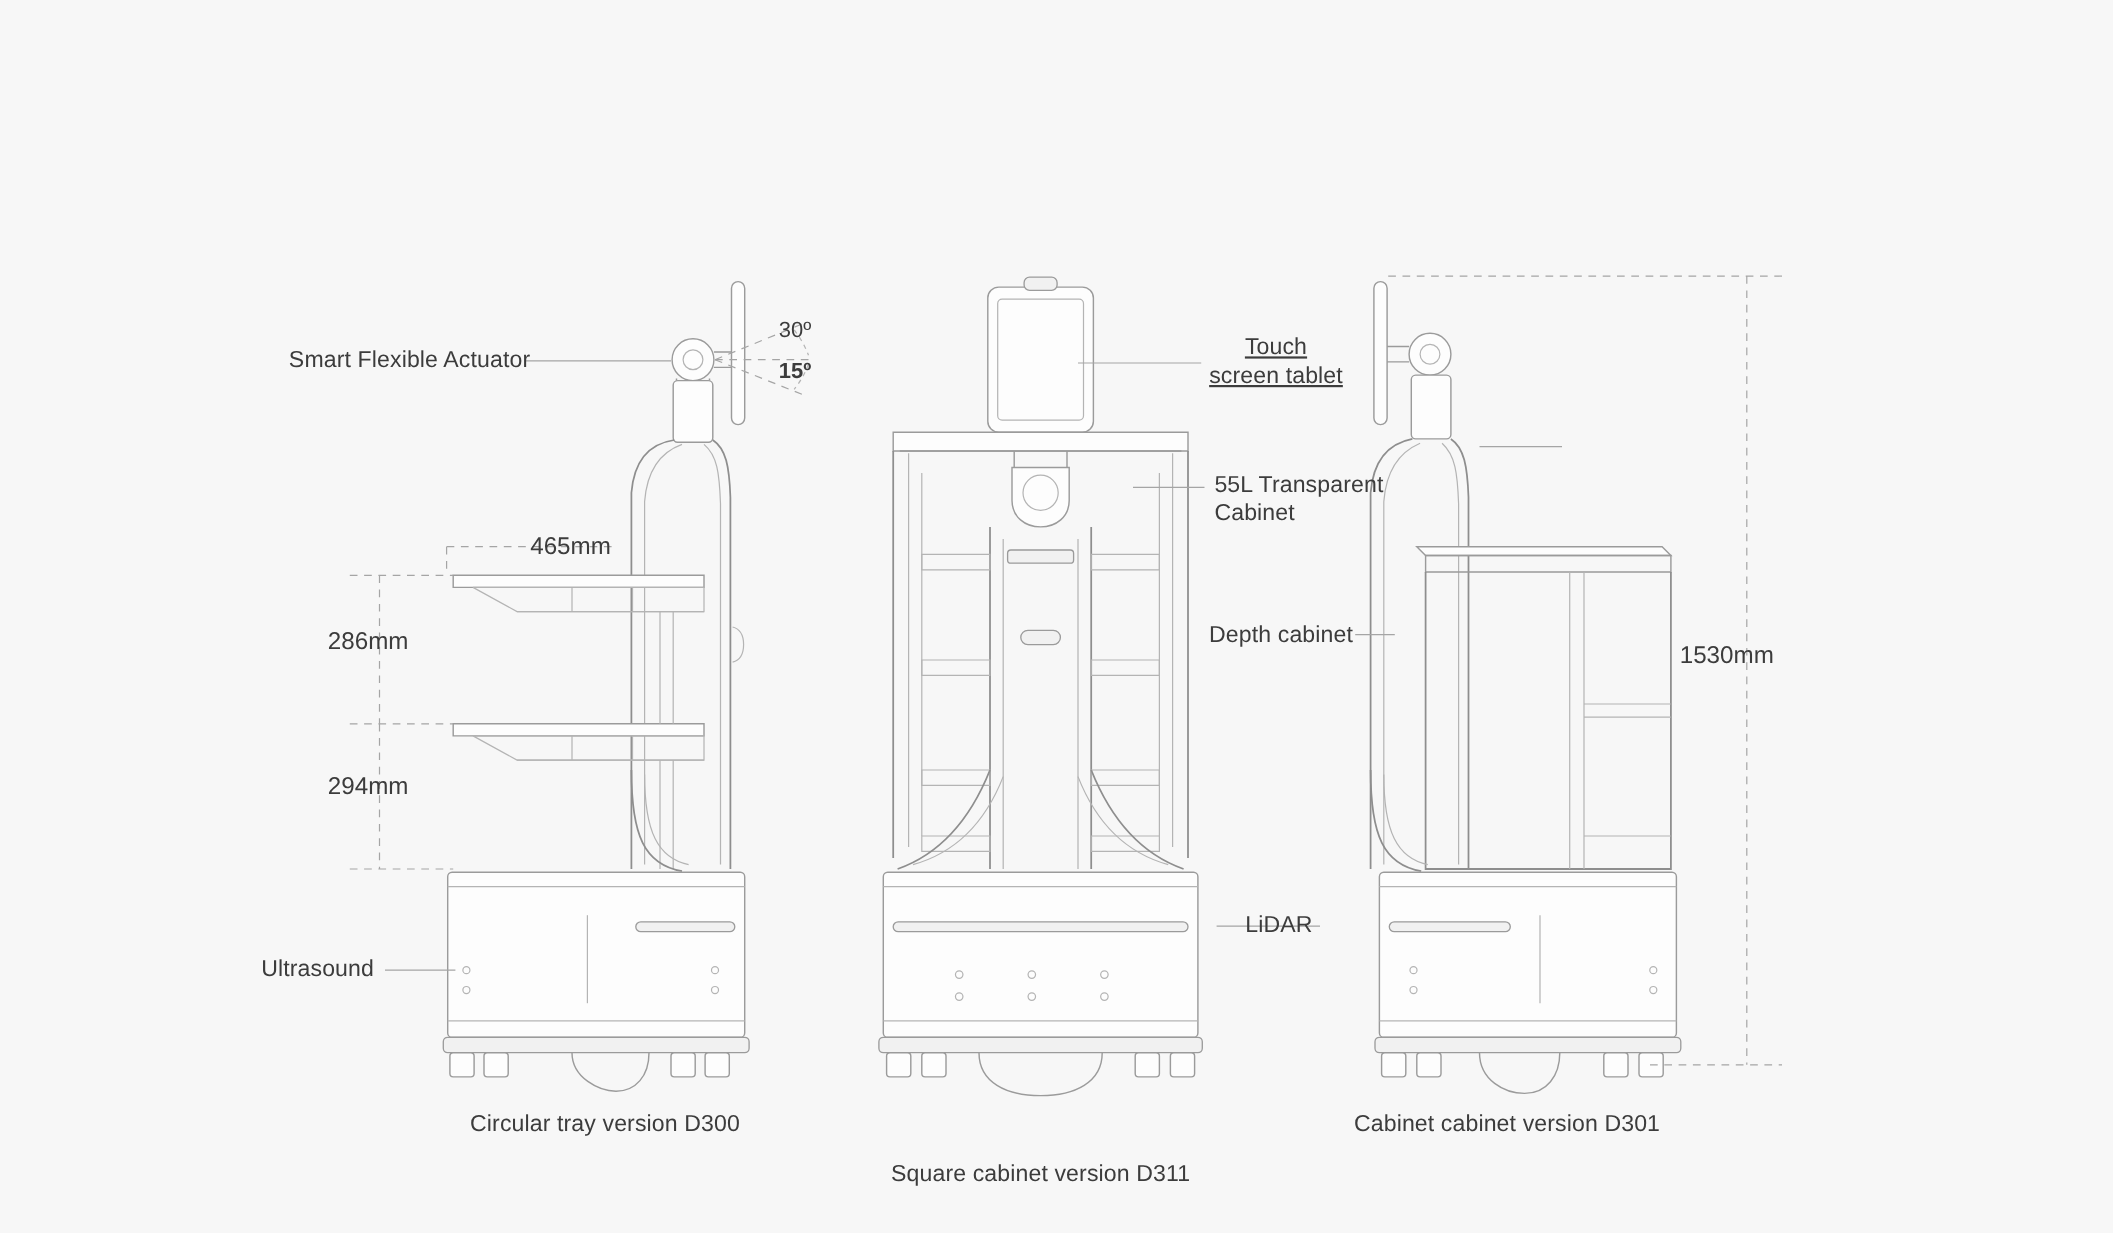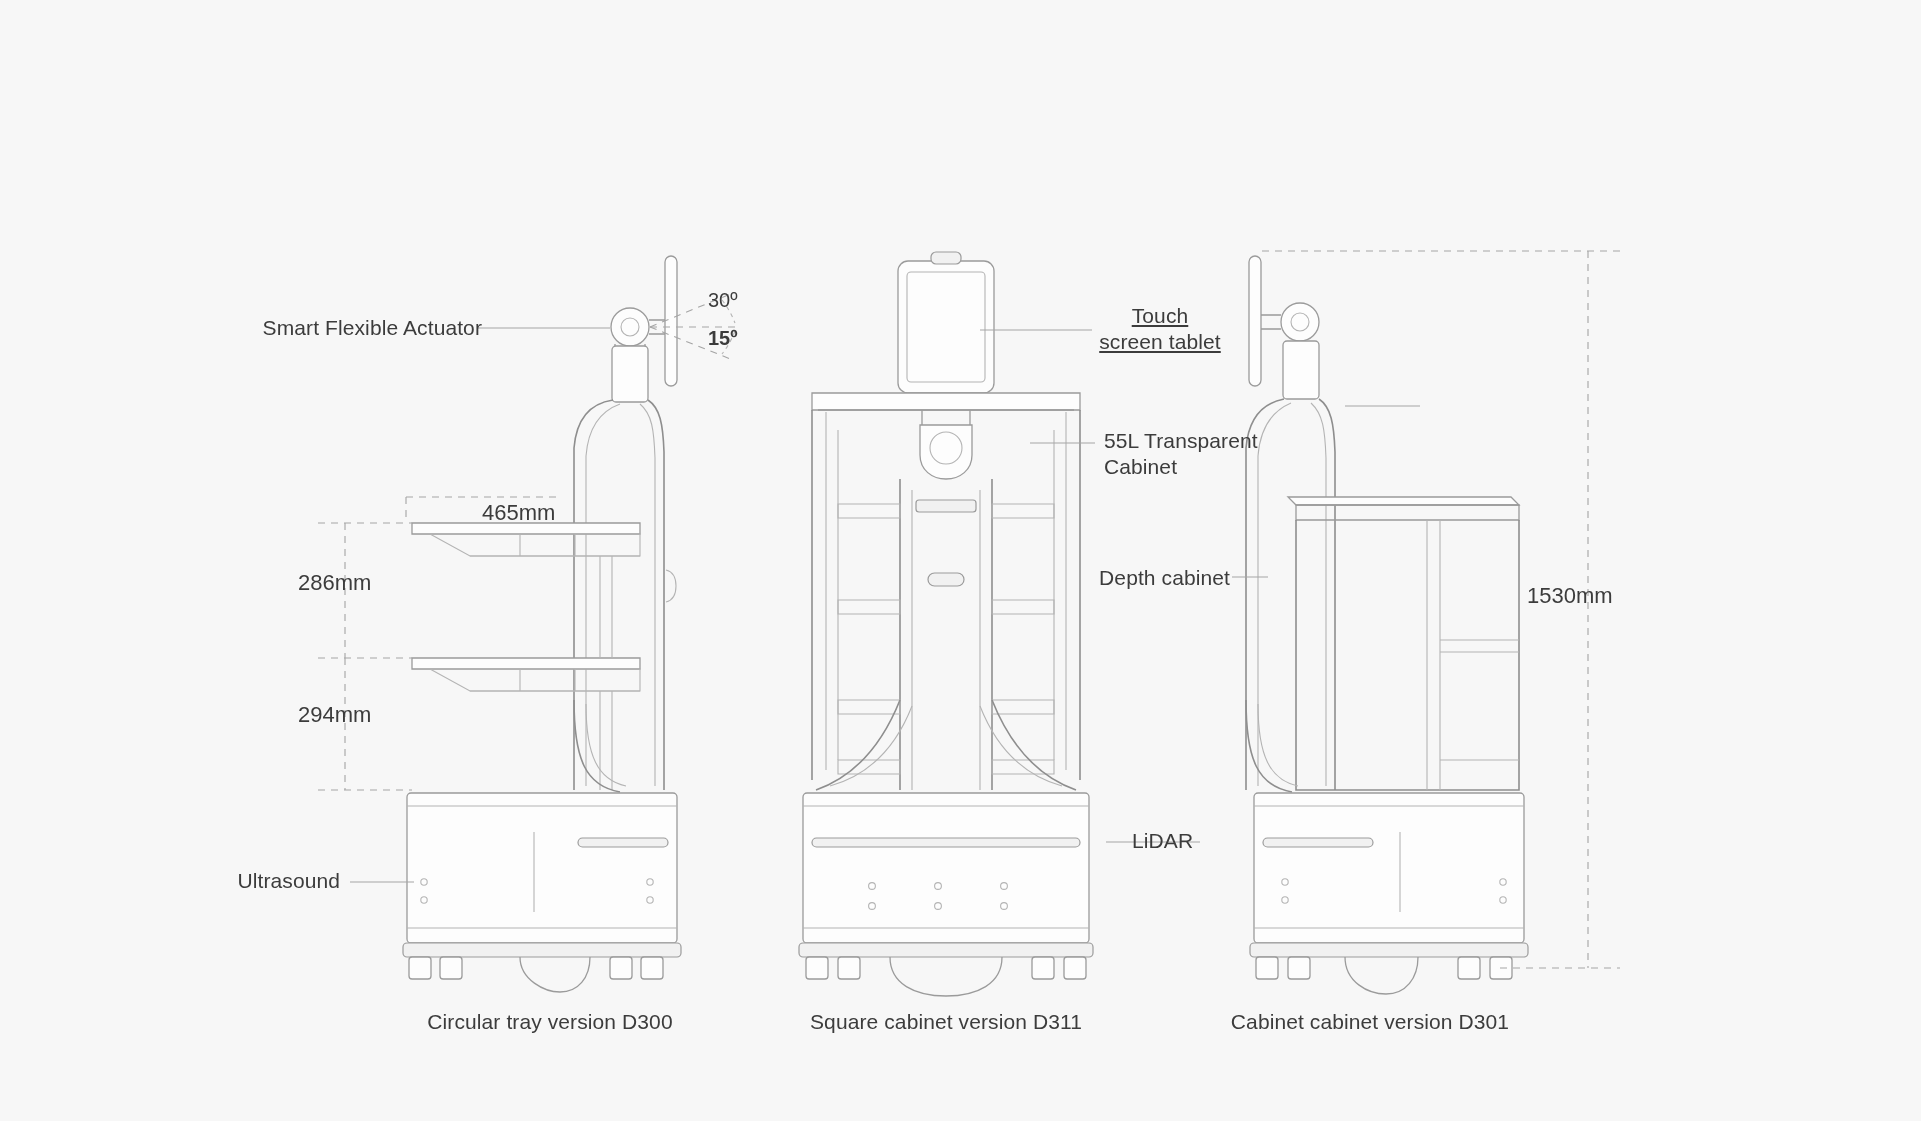--- a/index.html
+++ b/index.html
@@ -290,31 +290,31 @@
 screen tablet</div>
 
   <div class="lbl" style="left:1104px; top:428px; width:190px;">55L Transparent
 Cabinet</div>
 
 
   <div class="lbl right" style="left:1030px; top:565px; width:200px;">Depth cabinet</div>
 
   <div class="lbl" style="left:1132px; top:828px; width:120px;">LiDAR</div>
 
-  <div class="dim" style="left:482px; top:500px;">465mm</div>
+  <div class="dim" style="left:482px; top:484px;">465mm</div>
 
   <div class="dim" style="left:298px; top:570px;">286mm</div>
 
   <div class="dim" style="left:298px; top:702px;">294mm</div>
 
   <div class="dim" style="left:1527px; top:583px;">1530mm</div>
 
   <div class="ang" style="left:708px; top:289px;">30º</div>
 
   <div class="ang" style="left:708px; top:327px;font-weight:bold;">15º</div>
 
   <div class="caption" style="left:380px; top:1010px; width:340px;">Circular tray version D300</div>
 
-  <div class="caption" style="left:776px; top:1010px; width:340px;">Square cabinet version D311</div>
+  <div class="caption" style="left:776px; top:1056px; width:340px;">Square cabinet version D311</div>
 
   <div class="caption" style="left:1200px; top:1010px; width:340px;">Cabinet cabinet version D301</div>
 
 </div>
 
 </body></html>

